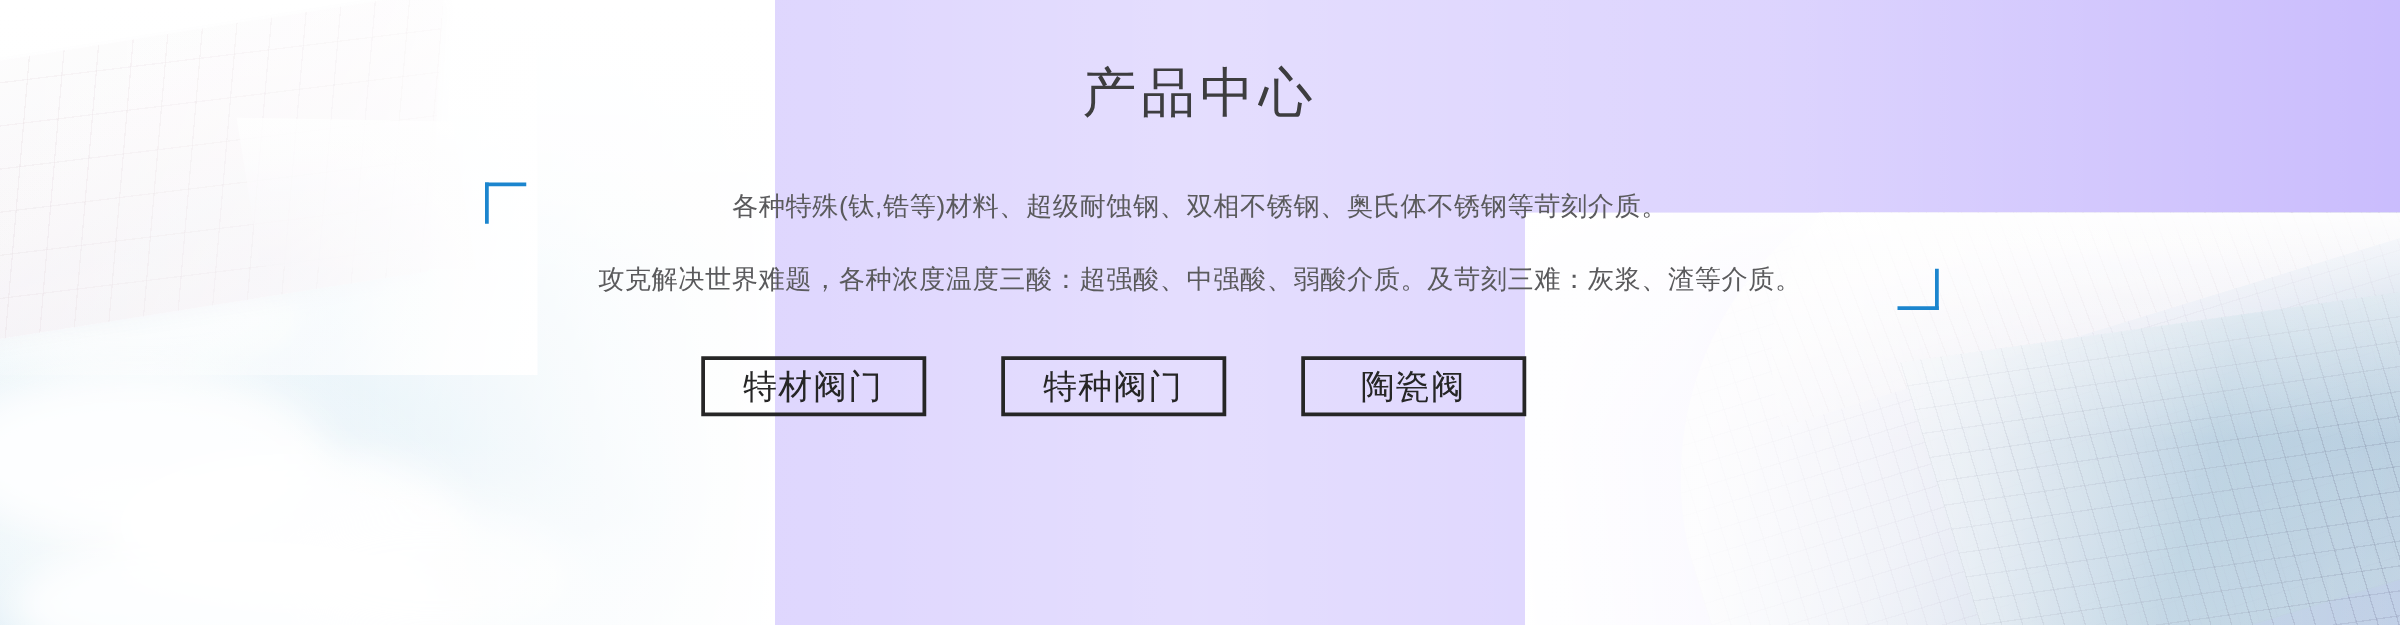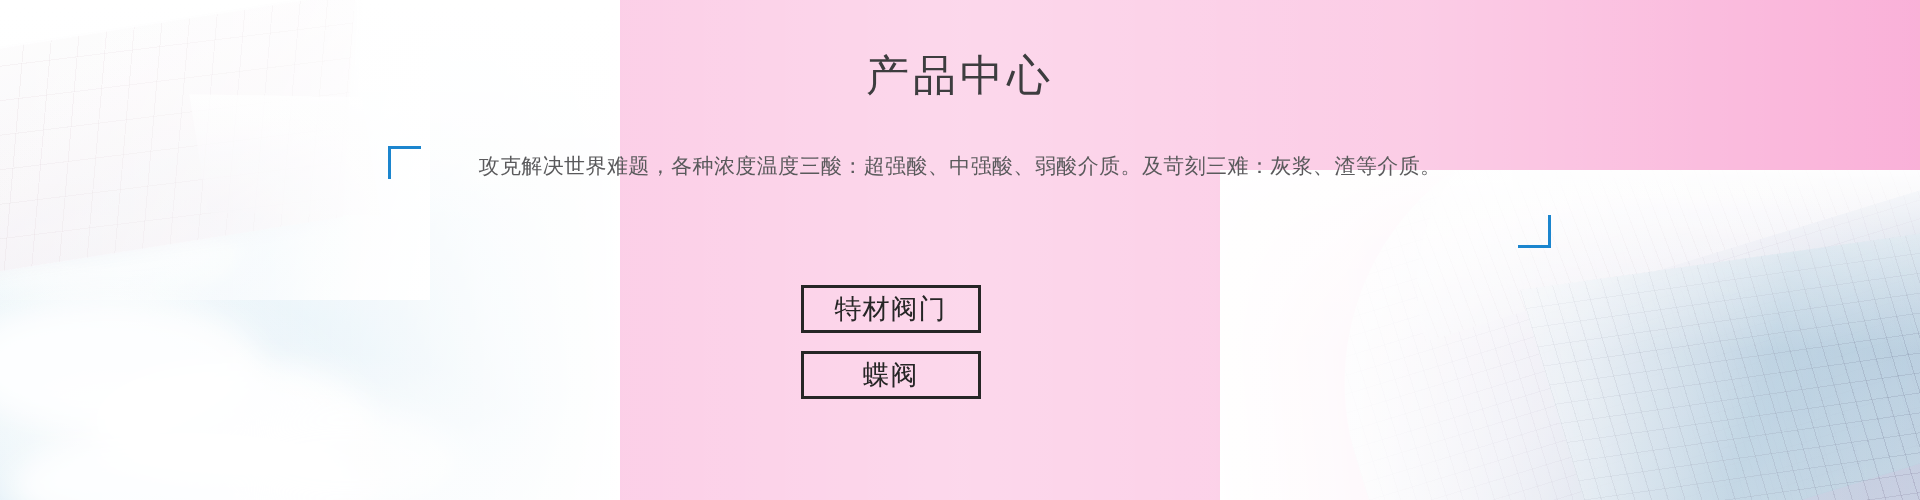--- a/index.html
+++ b/index.html
@@ -12,21 +12,21 @@
   body {
     font-family: "Liberation Sans", "DejaVu Sans", sans-serif;
     background: #ffffff;
   }
 
   #banner {
     position: relative;
     width: 1920px;
     height: 500px;
     overflow: hidden;
-    background: #f9a8d4;
+    background: #c4b5fd;
   }
 
   
   .bg-layer { position: absolute; inset: 0; pointer-events: none; }
 
   
   .bg-sky-left {
     position: absolute;
     left: 0; top: 0;
     width: 620px; height: 500px;
@@ -174,21 +174,21 @@
     width: 1920px;
     text-align: center;
   }
   .desc-line {
     font-size: 21px;
     line-height: 40px;
     letter-spacing: 0.4px;
     color: #5a5a5c;
     white-space: nowrap;
   }
-  .desc-line.line-2 { }
+  .desc-line.line-2 { margin-top: 18px; }
 
   
   .bracket {
     position: absolute;
     width: 30px;
     height: 30px;
   }
   .bracket.tl {
     left: 388px;
     top: 146px;
@@ -264,26 +264,28 @@
   </div>
 
   <div class="content">
 
     <div class="page-title">产品中心</div>
 
     <div class="bracket tl"></div>
     <div class="bracket br"></div>
 
     <div class="desc-block">
+      <div class="desc-line line-1">各种特殊(钛,锆等)材料、超级耐蚀钢、双相不锈钢、奥氏体不锈钢等苛刻介质。</div>
       <div class="desc-line line-2">攻克解决世界难题，各种浓度温度三酸：超强酸、中强酸、弱酸介质。及苛刻三难：灰浆、渣等介质。</div>
     </div>
 
     <div class="cat-rows">
       <div class="cat-row">
         <div class="cat-btn">特材阀门</div>
+        <div class="cat-btn">特种阀门</div>
+        <div class="cat-btn">陶瓷阀</div>
       </div>
       <div class="cat-row">
-        <div class="cat-btn">蝶阀</div>
       </div>
     </div>
 
   </div>
 </div>
 
 </body></html>

